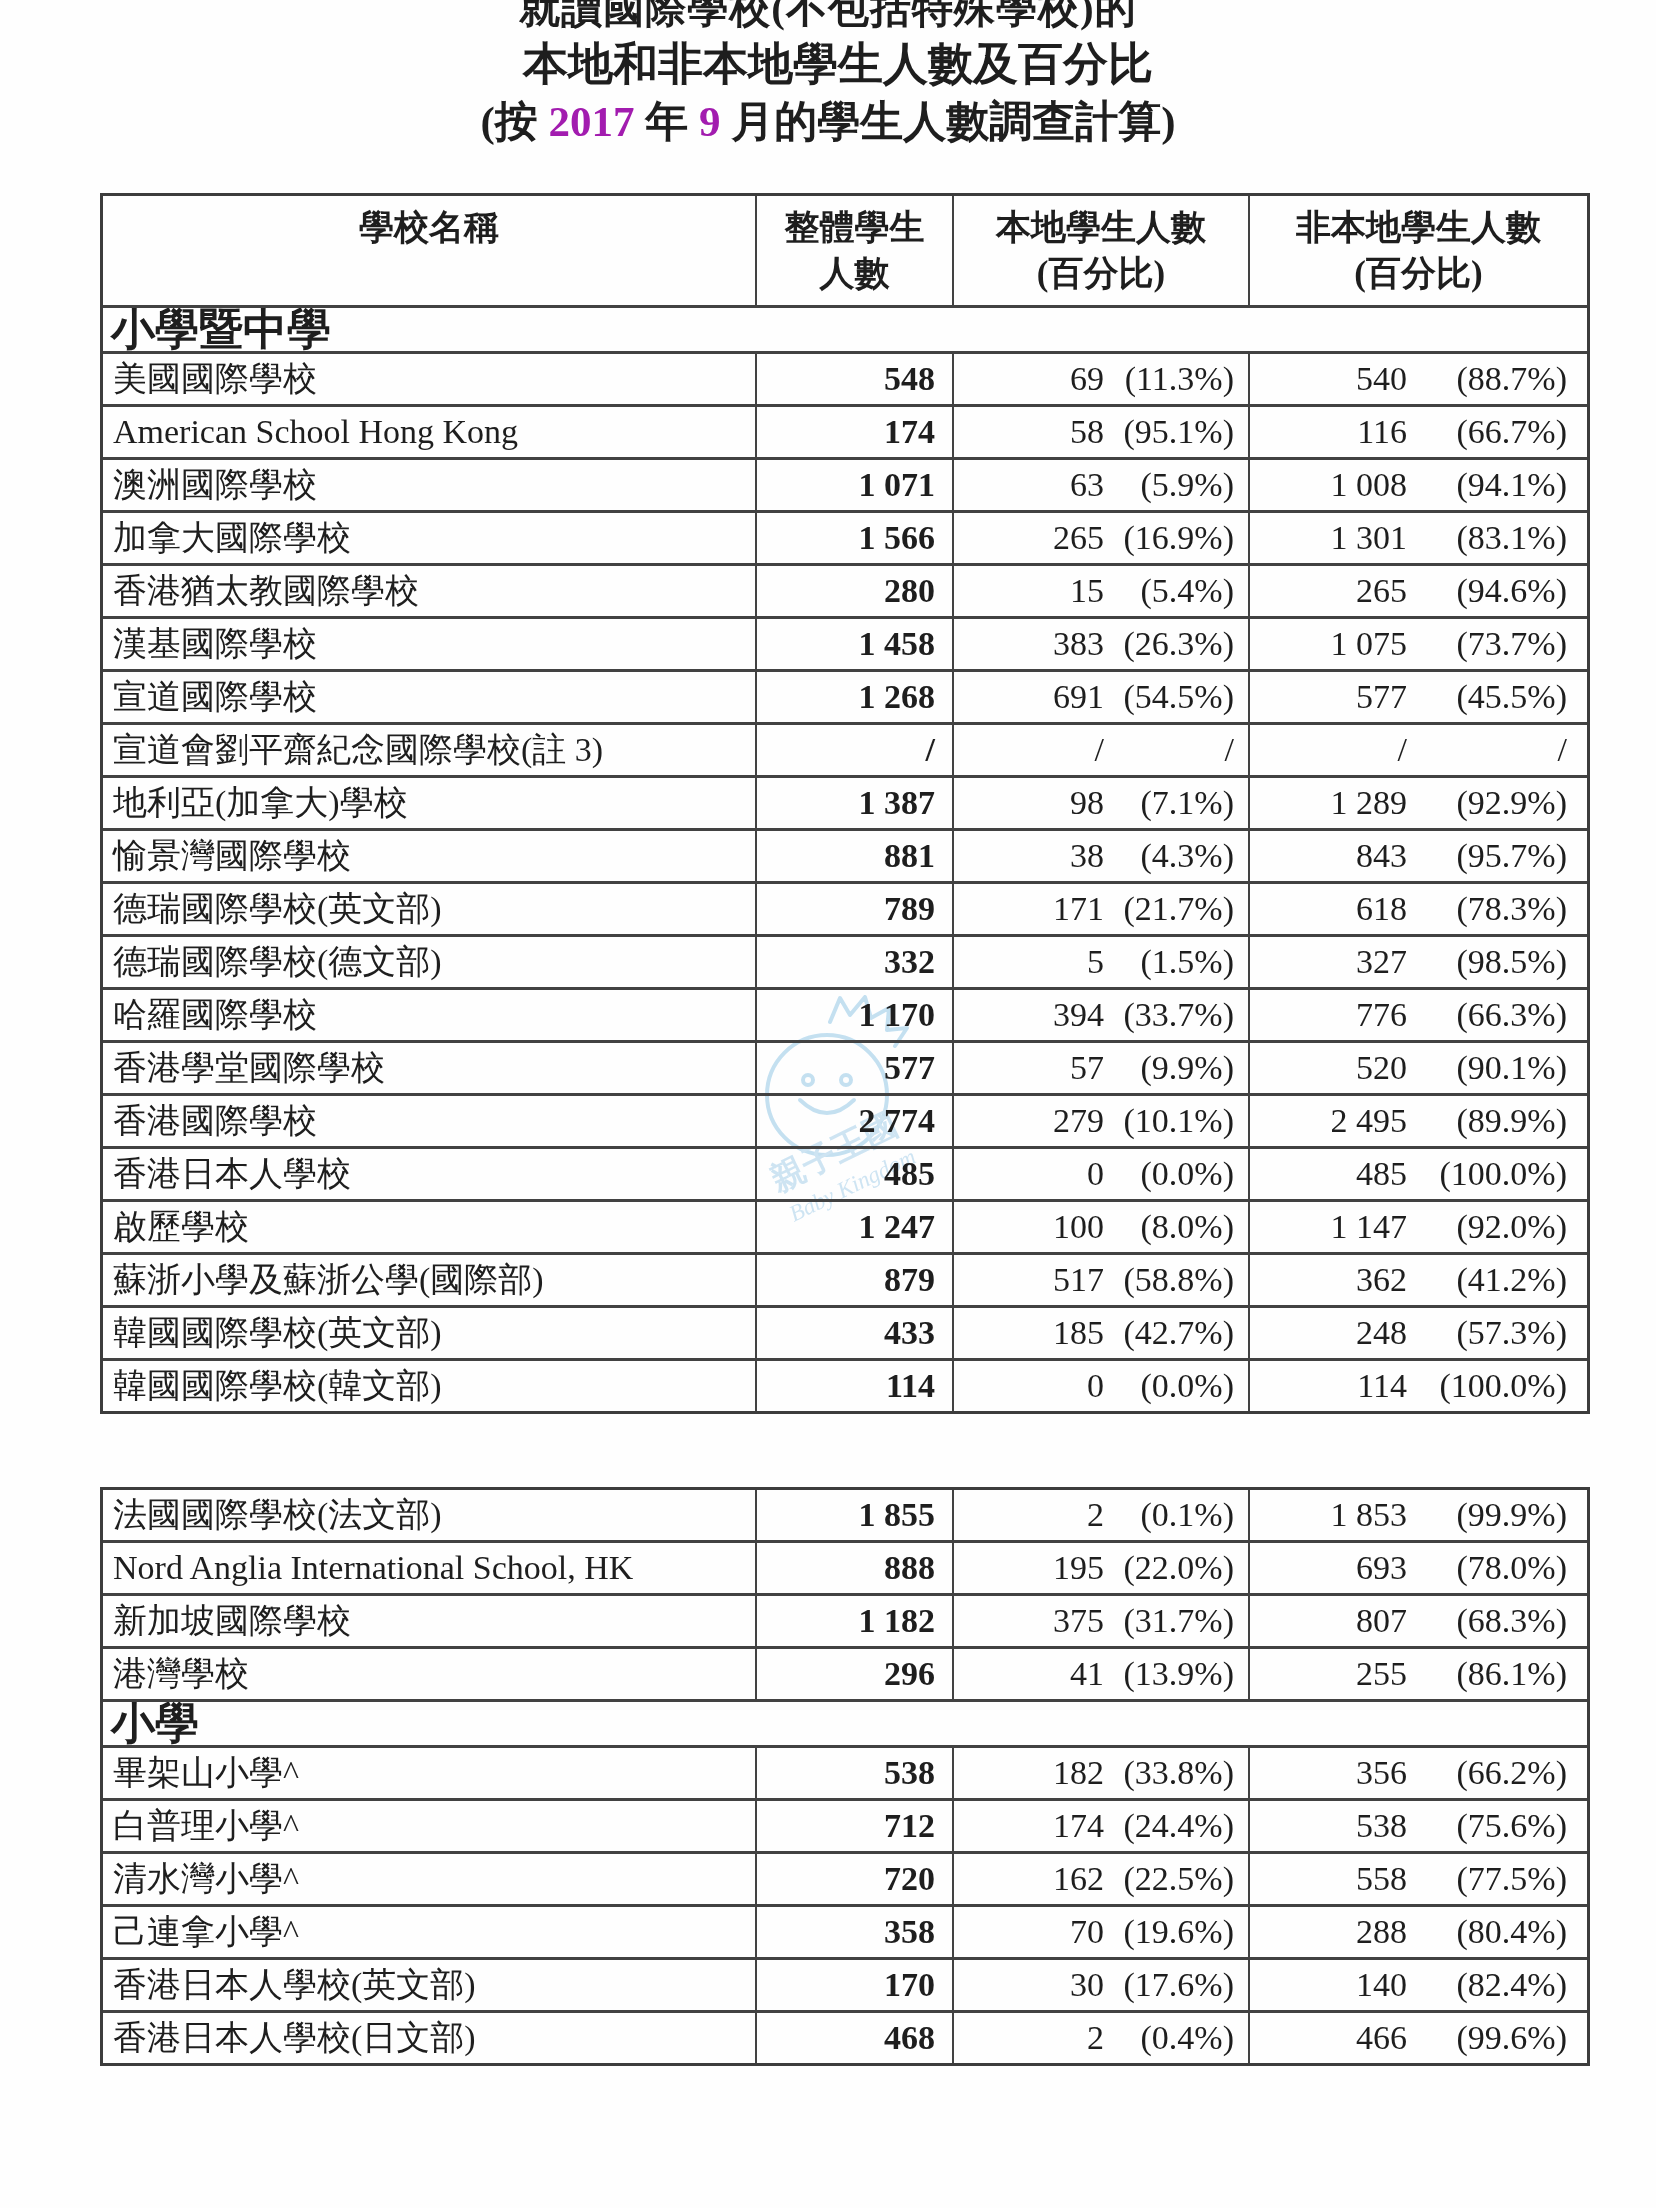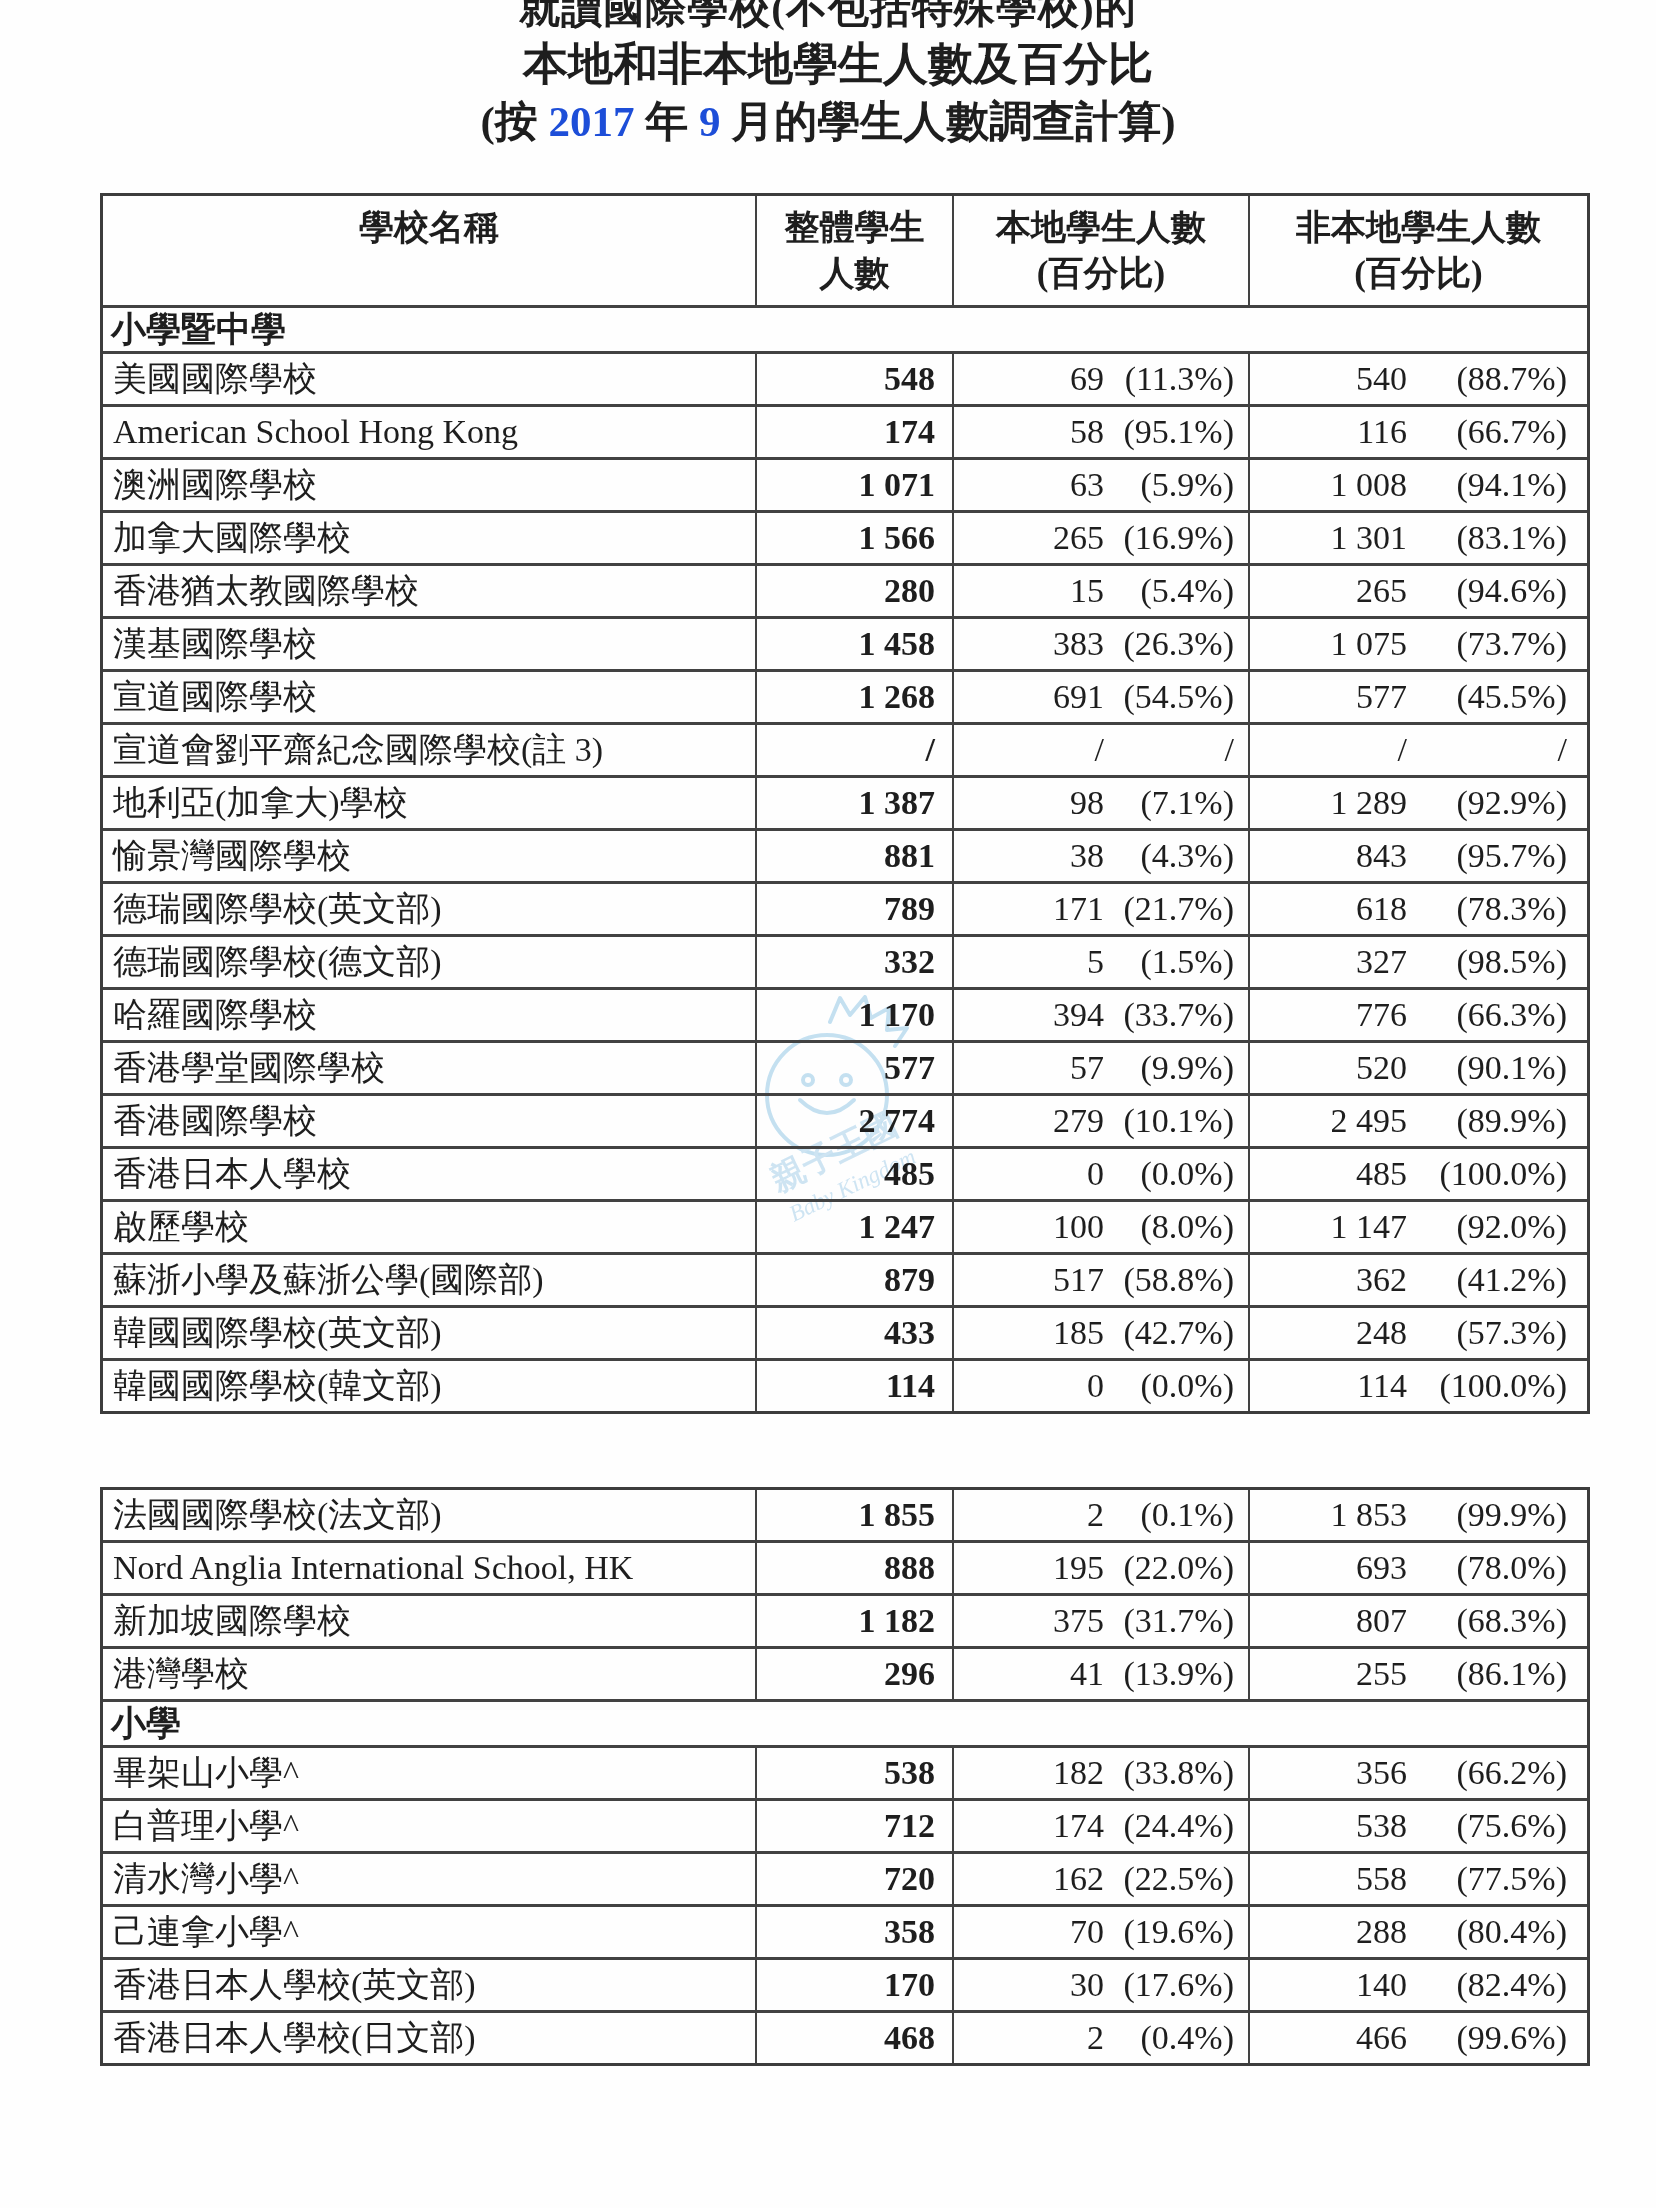--- a/index.html
+++ b/index.html
@@ -7,21 +7,21 @@
     width:1656px;height:2208px;position:relative;overflow:hidden;
     background:#fefefe;color:#1e1e1e;
     font-family:"Liberation Serif","DejaVu Serif",serif;
   }
   
   .title-block{position:absolute;top:-20px;left:0;width:1656px;text-align:center;font-weight:bold;}
   .title-line{display:block;}
   .t1{font-size:41px;line-height:56px;letter-spacing:1px;}
   .t2{font-size:45px;line-height:57px;padding-left:20px;}
   .t3{font-size:43px;line-height:57px;}
-  .blue-digit{color:#1d4ed8;}
+  .blue-digit{color:#a21caf;}
   
   .tbl{
     position:absolute;left:100px;width:1490px;box-sizing:border-box;
     border:3px solid #3c3c3c;background:transparent;
   }
   #t1{top:193px;}
   #t2{top:1487px;}
   .row{
     display:grid;grid-template-columns:652px 197px 296px 339px;
     height:50px;align-items:stretch;
@@ -33,21 +33,21 @@
     box-sizing:border-box;display:flex;align-items:center;
     font-size:34px;overflow:hidden;white-space:nowrap;
   }
   .cell + .cell{border-left:2px solid #424242;}
   .c1{padding-left:10px;}
   .c2{justify-content:flex-end;padding-right:17px;font-weight:bold;}
   .c3 .count,.c4 .count{flex:1;text-align:right;}
   .c3 .pct{width:130px;text-align:right;padding-right:14px;}
   .c4 .count{padding-right:10px;}
   .c4 .pct{width:150px;text-align:right;padding-right:20px;}
-  .sec .cell{font-weight:bold;font-size:35px;padding-left:8px;}
+  .sec .cell{font-weight:bold;font-size:44px;padding-left:8px;}
   .hdr .cell{
     flex-direction:column;justify-content:flex-start;
     padding-top:9px;font-weight:bold;font-size:35px;
   }
   .hdr .cell span{display:block;width:100%;text-align:center;line-height:46px;}
   
   .watermark{position:absolute;left:712px;top:980px;width:250px;height:250px;opacity:0.5;pointer-events:none;}
 </style>
 </head>
 <body>

